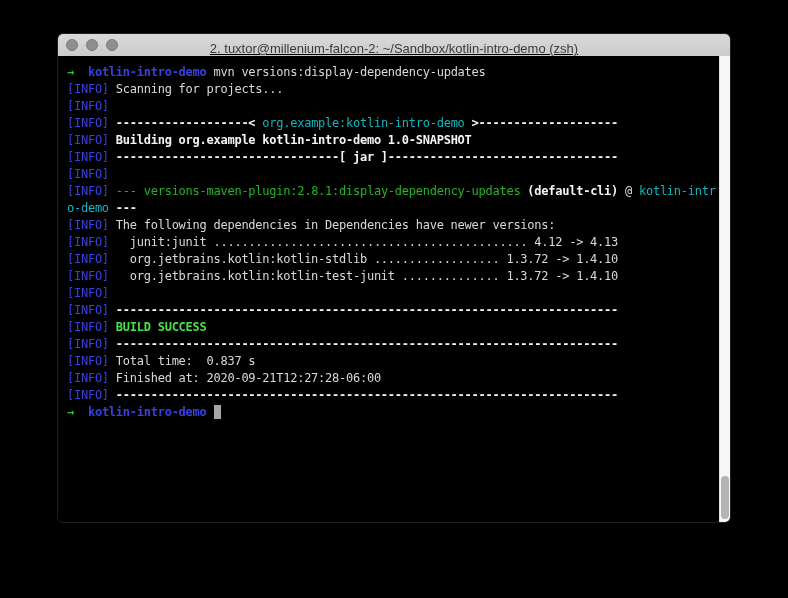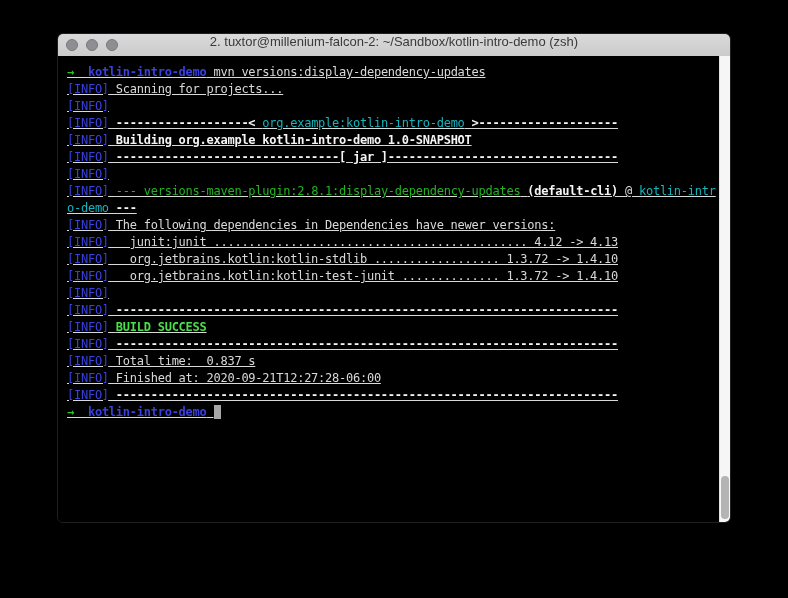--- a/index.html
+++ b/index.html
@@ -18,21 +18,21 @@
     background:#000000;
     border:1px solid #1f1f1f;
     box-shadow:0 18px 50px rgba(0,0,0,0.85);
     box-sizing:border-box;
   }
   .titlebar {
     height:22px;
     background:linear-gradient(#dadada,#cbcbcb);
     border-bottom:1px solid #a8a8a8;
     position:relative;
-    display:flex; align-items:flex-start; justify-content:center;
+    display:flex; align-items:flex-end; justify-content:center;text-decoration:underline;
   }
   .lights {
     position:absolute; left:8px; top:0; height:100%;
     display:flex; align-items:center; gap:8px;
   }
   .light {
     width:12px; height:12px; border-radius:50%;
     background:#8f8f93;
     border:1px solid #78787c;
     box-sizing:border-box;
@@ -47,21 +47,21 @@
     background:#000000;
     padding:8px 0 0 9px;
     font-family:"DejaVu Sans Mono", monospace;
     font-size:12px;
     letter-spacing:-0.25px;
     line-height:17px;
     white-space:pre;
     color:#d9d9d9;
     overflow:hidden;
   }
-  .line { height:17px;text-decoration:underline; }
+  .line { height:17px; }
   .cursor {
     display:inline-block;
     width:7px; height:14px;
     background:#a6a6a6;
     vertical-align:-3px;
   }
   .scrollbar {
     position:absolute; top:22px; right:0; bottom:0;
     width:11px;
     background:#f6f6f6;

